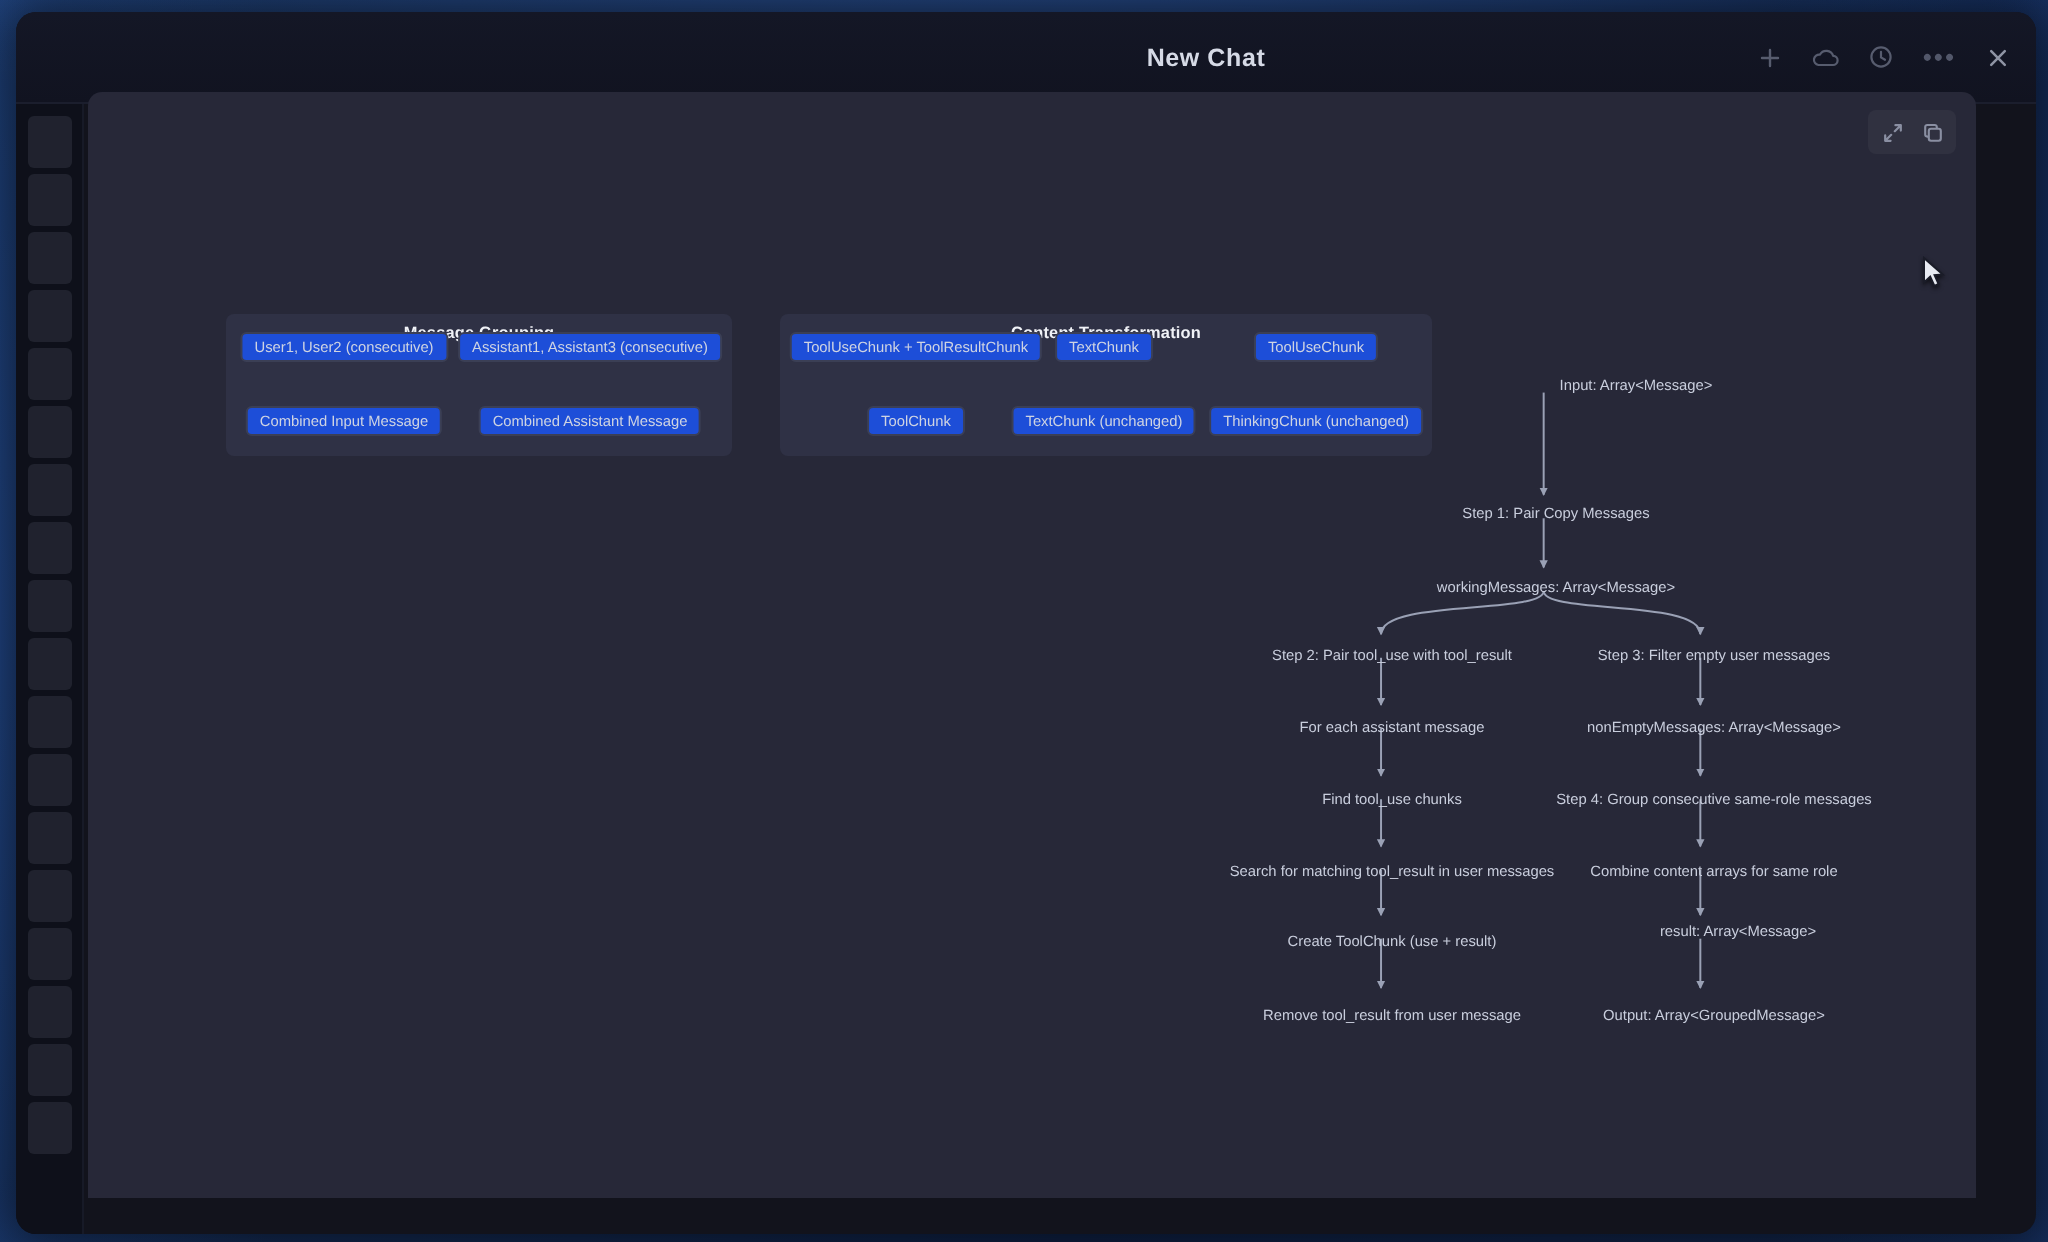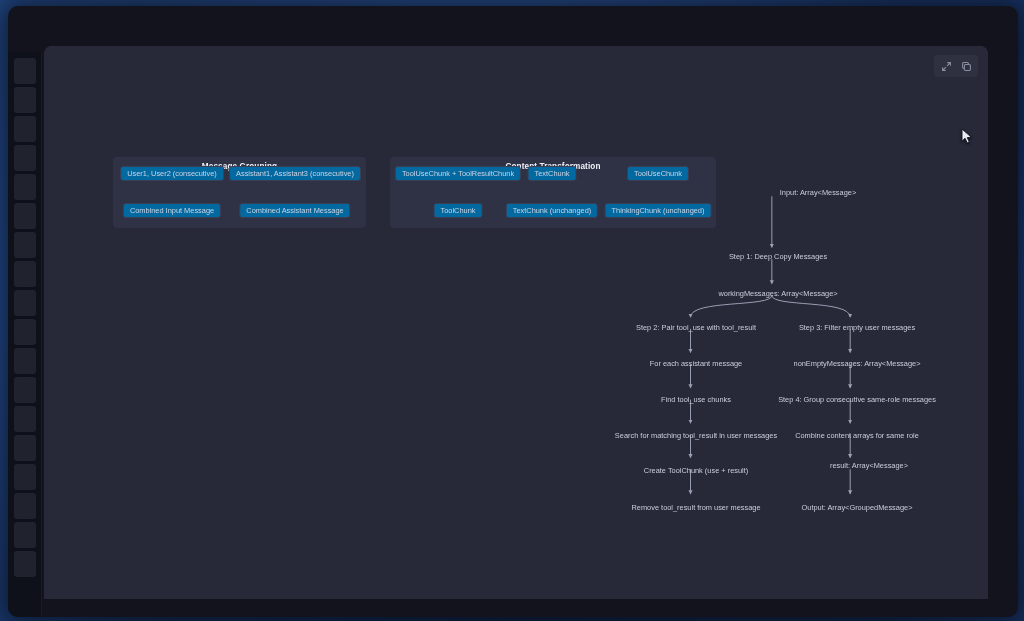--- a/index.html
+++ b/index.html
@@ -119,21 +119,21 @@
     position: absolute;
     top: 5px; left: 0; right: 0;
     text-align: center;
     color: #f0f2f7;
     font-size: 8.2px;
     font-weight: 700;
     letter-spacing: .1px;
   }
   .node {
     position: absolute;
-    background: #0369a1;
+    background: #1d4ed8;
     border: 1px solid #3b3f55;
     border-radius: 3px;
     color: #cfd4e2;
     font-size: 7.4px;
     line-height: 1;
     display: flex; align-items: center; justify-content: center;
     white-space: nowrap;
     padding: 0 6px;
     height: 15px;
     transform: translateX(-50%);
@@ -185,20 +185,49 @@
   }
 </style>
 </head>
 <body>
 
 <div id="root">
   <div class="glow-edge"></div>
 
   <div id="window">
 
+    <div id="titlebar">
+      <div class="tb-left"></div>
+      <div class="tb-title">New Chat</div>
+
+      <div class="tb-actions">
+        <div class="tb-icon">
+          <svg width="12" height="12" viewBox="0 0 12 12" fill="none" stroke="currentColor" stroke-width="1.2" stroke-linecap="round">
+            <path d="M6 2v8M2 6h8"></path>
+          </svg>
+        </div>
+        <div class="tb-icon">
+          <svg width="14" height="12" viewBox="0 0 14 12" fill="none" stroke="currentColor" stroke-width="1.1" stroke-linejoin="round">
+            <path d="M3.2 9.5h7.2a2.3 2.3 0 0 0 .2-4.6A3.6 3.6 0 0 0 4 4.3a2.6 2.6 0 0 0-.8 5.2z"></path>
+          </svg>
+        </div>
+        <div class="tb-icon">
+          <svg width="13" height="13" viewBox="0 0 13 13" fill="none" stroke="currentColor" stroke-width="1.1" stroke-linecap="round">
+            <circle cx="6.5" cy="6.5" r="4.8"></circle>
+            <path d="M6.5 3.9v2.8l2 1.2"></path>
+          </svg>
+        </div>
+        <div class="tb-dots">•••</div>
+        <div class="tb-icon">
+          <svg width="12" height="12" viewBox="0 0 12 12" fill="none" stroke="#b9bfd0" stroke-width="1.25" stroke-linecap="round">
+            <path d="M2.6 2.6l6.8 6.8M9.4 2.6l-6.8 6.8"></path>
+          </svg>
+        </div>
+      </div>
+    </div>
 
     <div id="rail">
       <div class="rail-item"></div>
       <div class="rail-item"></div>
       <div class="rail-item"></div>
       <div class="rail-item"></div>
       <div class="rail-item"></div>
       <div class="rail-item"></div>
       <div class="rail-item"></div>
       <div class="rail-item"></div>
@@ -269,21 +298,21 @@
           <div class="node" style="left: 251px; top: 120px;">Assistant1, Assistant3 (consecutive)</div>
           <div class="node" style="left: 128px; top: 157px;">Combined Input Message</div>
           <div class="node" style="left: 251px; top: 157px;">Combined Assistant Message</div>
           <div class="node" style="left: 414px; top: 120px;">ToolUseChunk + ToolResultChunk</div>
           <div class="node" style="left: 508px; top: 120px;">TextChunk</div>
           <div class="node" style="left: 614px; top: 120px;">ToolUseChunk</div>
           <div class="node" style="left: 414px; top: 157px;">ToolChunk</div>
           <div class="node" style="left: 508px; top: 157px;">TextChunk (unchanged)</div>
           <div class="node" style="left: 614px; top: 157px;">ThinkingChunk (unchanged)</div>
           <div class="plain" style="left: 734px; top: 143px; margin-left: 40px;">Input: Array&lt;Message&gt;</div>
-          <div class="plain" style="left: 734px; top: 207px;">Step 1: Deep Copy Messages</div>
+          <div class="plain" style="left: 734px; top: 207px;">Step 1: Pair Copy Messages</div>
           <div class="plain" style="left: 734px; top: 244px;">workingMessages: Array&lt;Message&gt;</div>
           <div class="plain" style="left: 652px; top: 278px;">Step 2: Pair tool_use with tool_result</div>
           <div class="plain" style="left: 813px; top: 278px;">Step 3: Filter empty user messages</div>
           <div class="plain" style="left: 652px; top: 314px;">For each assistant message</div>
           <div class="plain" style="left: 652px; top: 350px;">Find tool_use chunks</div>
           <div class="plain" style="left: 652px; top: 386px;">Search for matching tool_result in user messages</div>
           <div class="plain" style="left: 652px; top: 421px;">Create ToolChunk (use + result)</div>
           <div class="plain" style="left: 652px; top: 458px;">Remove tool_result from user message</div>
           <div class="plain" style="left: 813px; top: 314px;">nonEmptyMessages: Array&lt;Message&gt;</div>
           <div class="plain" style="left: 813px; top: 350px;">Step 4: Group consecutive same-role messages</div>

